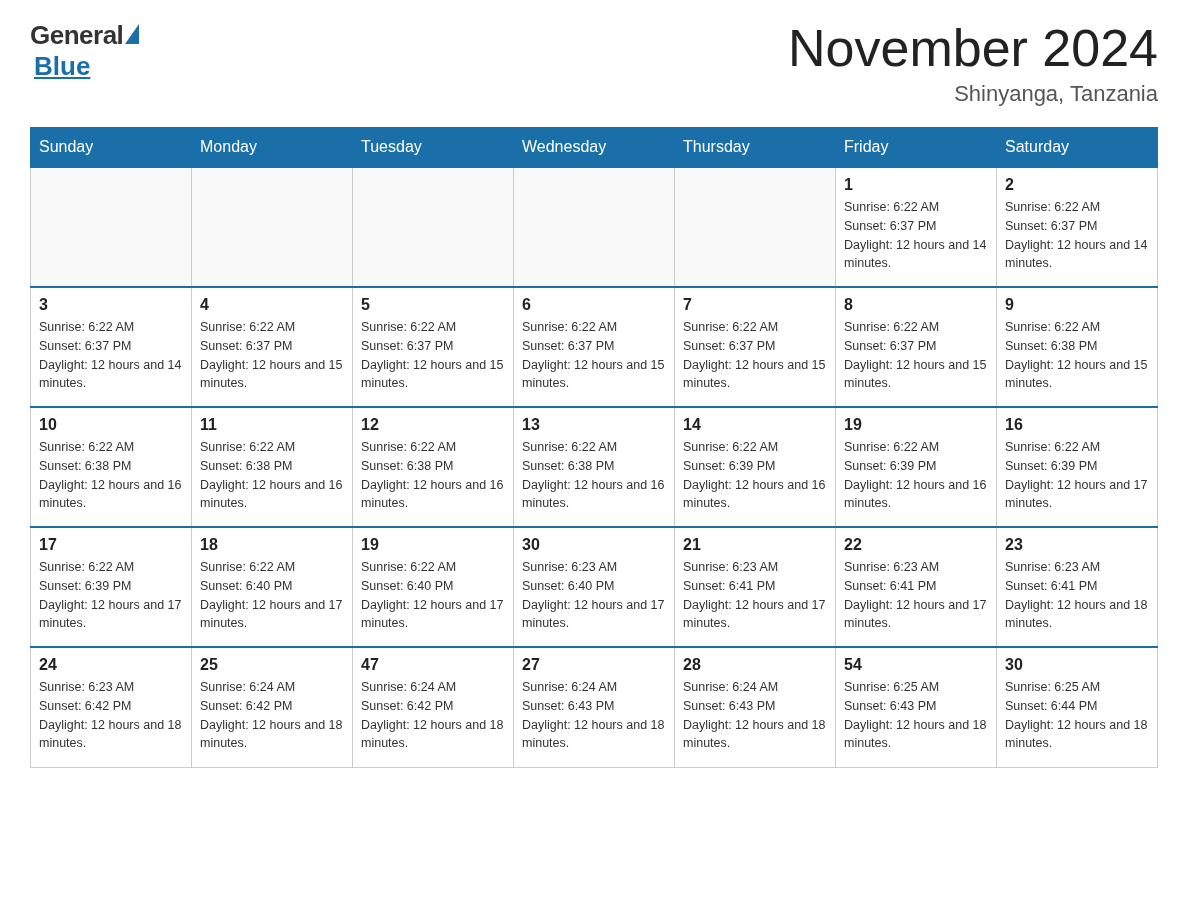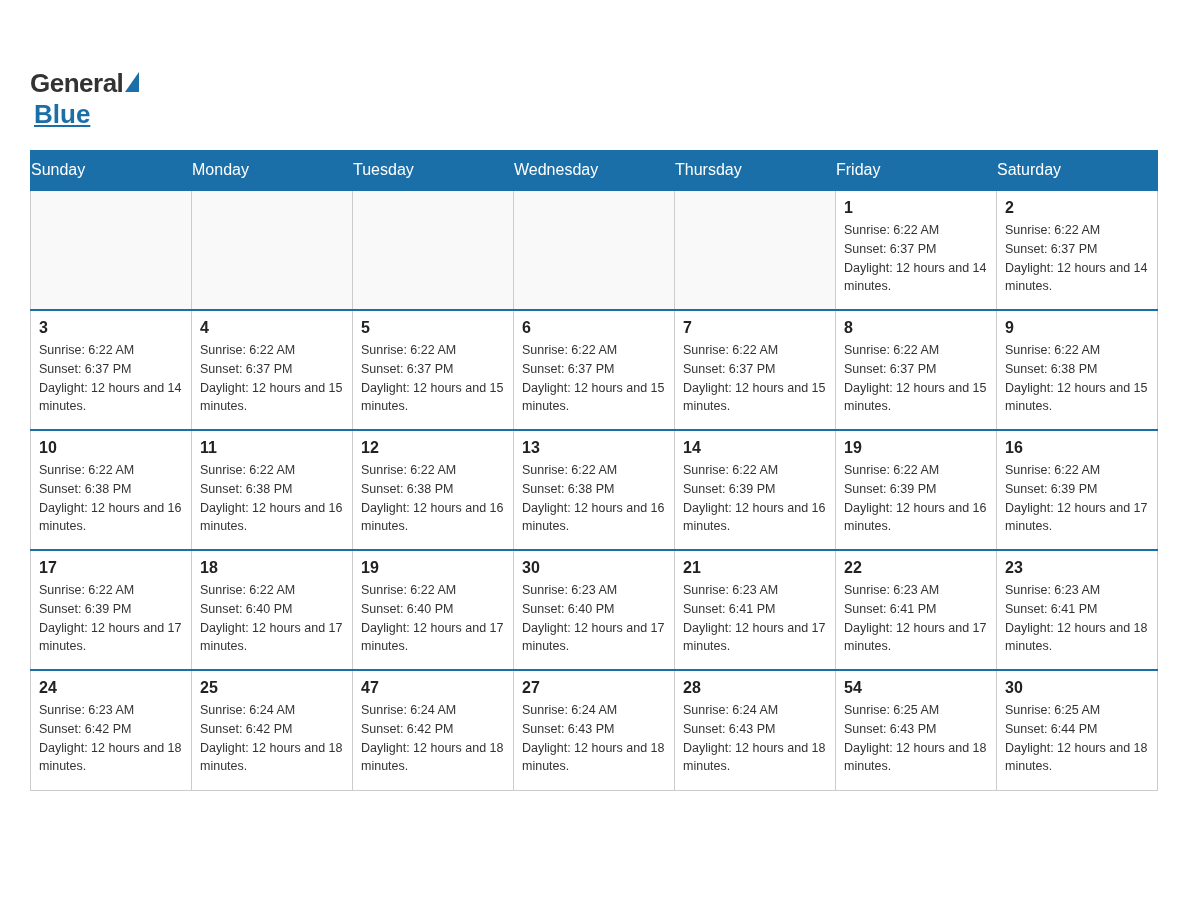--- a/index.html
+++ b/index.html
@@ -9,21 +9,20 @@
       color: #333;
       padding: 20px 30px;
       width: 1188px;
       min-height: 918px;
     }
     .header {
       display: flex;
       justify-content: space-between;
       align-items: flex-start;
       margin-bottom: 20px;
-      margin-top: 48px;
     }
     .logo {
       display: flex;
       flex-direction: column;
       align-items: flex-start;
     }
     .logo-top {
       display: flex;
       align-items: center;
     }
@@ -63,21 +62,21 @@
       margin-top: 4px;
     }
     .calendar {
       width: 100%;
       border-collapse: collapse;
       table-layout: fixed;
     }
     .calendar th {
       background-color: #1a6fa8;
       color: #fff;
-      padding: 10px 0;
+      padding: 10px 8px;
       font-size: 16px;
       font-weight: normal;
       text-align: left;
       border: 1px solid #1a6fa8;
     }
     .calendar td {
       vertical-align: top;
       padding: 8px;
       border: 1px solid #ccc;
       border-top: 2px solid #1a6fa8;
@@ -105,20 +104,24 @@
 </head>
 <body>
 
 <div class="header">
   <div class="logo">
     <div class="logo-top">
       <span class="logo-general">General</span>
       <div class="logo-triangle"></div>
     </div>
     <span class="logo-bottom">Blue</span>
+  </div>
+  <div class="title-section">
+    <div class="month-year">November 2024</div>
+    <div class="location">Shinyanga, Tanzania</div>
   </div>
 </div>
 
 <table class="calendar">
   <thead>
     <tr>
     <th>Sunday</th>
         <th>Monday</th>
         <th>Tuesday</th>
         <th>Wednesday</th>

